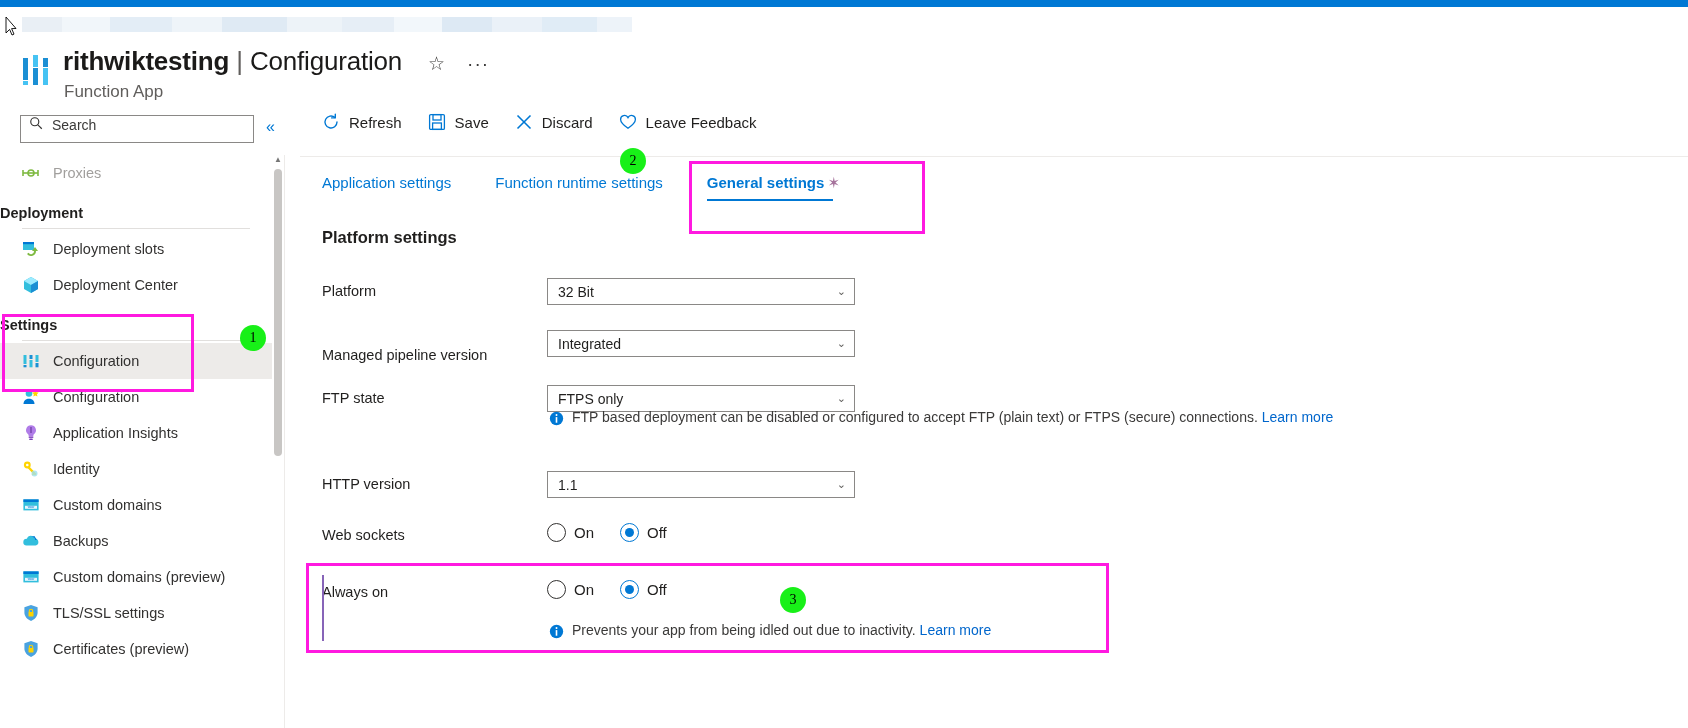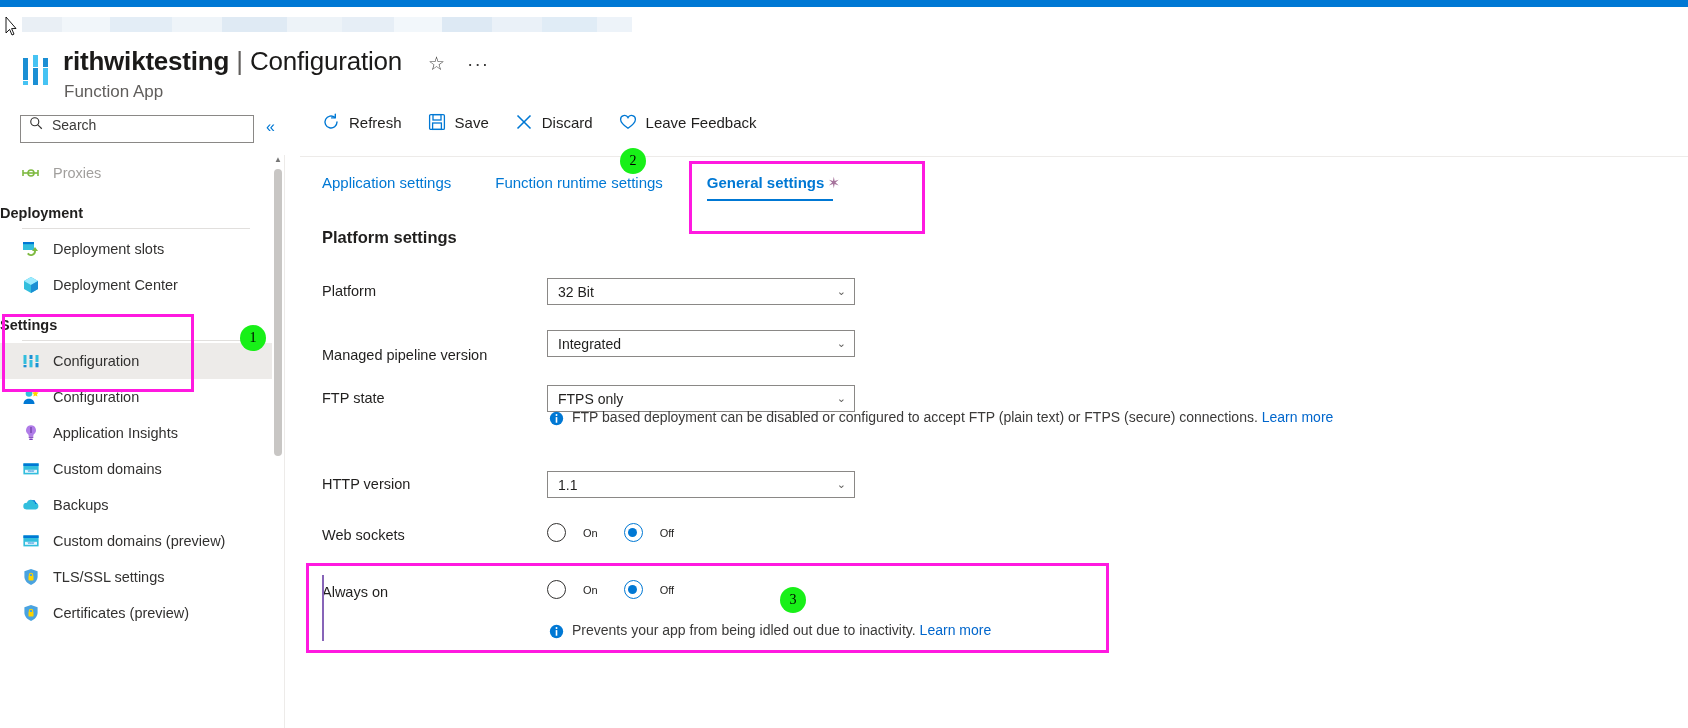--- a/index.html
+++ b/index.html
@@ -149,21 +149,21 @@
   .hint {
     position: absolute; left: 227px; display: flex; align-items: flex-start;
     gap: 8px; font-size: 14px; color: #3b3a39; white-space: nowrap;
   }
   .hint a { color: #0066cc; text-decoration: none; }
   .info-ico { flex: 0 0 15px; width: 15px; height: 15px; margin-top: 2px; }
 
   .radio-group {
     position: absolute; left: 225px; display: flex; align-items: center; gap: 9px;
   }
-  .radio-opt { display: flex; align-items: center; gap: 17px; cursor: pointer; font-size: 11px; color: #201f1e; }
+  .radio-opt { display: flex; align-items: center; gap: 8px; cursor: pointer; font-size: 15px; color: #201f1e; }
   .radio-opt + .radio-opt { margin-left: 17px; }
   .radio-dot {
     width: 19px; height: 19px; border-radius: 50%;
     border: 1.5px solid #323130; background: #fff;
     display: inline-block; position: relative;
   }
   .radio-dot.checked { border-color: #0078d4; }
   .radio-dot.checked::after {
     content: ""; position: absolute; top: 3.5px; left: 3.5px;
     width: 9px; height: 9px; border-radius: 50%; background: #0078d4;
@@ -269,20 +269,29 @@
       <svg viewBox="0 0 18 18" class="nav-icon">
         <path d="M9 1.3 a5 5 0 0 1 3.2 8.8 c-.6 .5-.9 1.1-.9 1.8 l-4.6 0 c0-.7-.3-1.3-.9-1.8 A5 5 0 0 1 9 1.3z" fill="#b07ce8"></path>
         <rect x="6.7" y="12.4" width="4.6" height="1.5" fill="#7f3fbf"></rect>
         <rect x="7.2" y="14.6" width="3.6" height="1.5" rx=".7" fill="#7f3fbf"></rect>
         <line x1="9" y1="3" x2="9" y2="9" stroke="#5c2d91" stroke-width="1"></line>
       </svg>
       <span>Application Insights</span>
     </div>
     <div class="nav-item">
       <svg viewBox="0 0 18 18" class="nav-icon">
+        <circle cx="5.3" cy="5" r="3.4" fill="#ffd400"></circle>
+        <circle cx="5.3" cy="5" r="1.3" fill="#fff"></circle>
+        <path d="M7.3 6.6 L14.6 13.9 L13 15.5 L11.9 14.4 L10.9 15.4 L9.7 14.2 L10.7 13.2 L5.8 8.3z" fill="#ffd400"></path>
+        <circle cx="12.5" cy="13.5" r="3" fill="#9ee0f0" opacity=".8"></circle>
+      </svg>
+      <span>Identity</span>
+    </div>
+    <div class="nav-item">
+      <svg viewBox="0 0 18 18" class="nav-icon">
         <rect x="1.4" y="3.4" width="15.2" height="11" fill="#32bedd"></rect>
         <rect x="1.4" y="3.4" width="15.2" height="2.6" fill="#0078d4"></rect>
         <rect x="3" y="9.8" width="12" height="3" fill="#e8f6fd"></rect>
         <text x="9" y="12.3" font-size="3.1" text-anchor="middle" fill="#0078d4" font-family="sans-serif">www</text>
       </svg>
       <span>Custom domains</span>
     </div>
     <div class="nav-item">
       <svg viewBox="0 0 18 18" class="nav-icon">
         <path d="M4.5 13.5 a3.4 3.4 0 0 1 .4-6.8 A4.3 4.3 0 0 1 13 6.4 a3.6 3.6 0 0 1 .6 7.1z" fill="#32bedd"></path>

